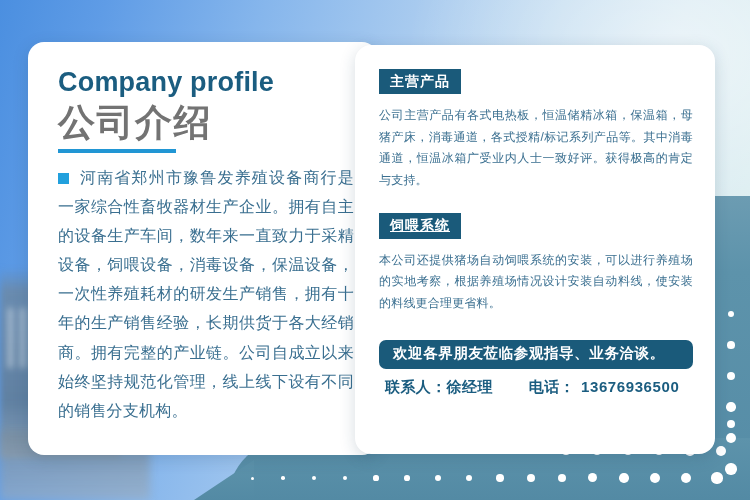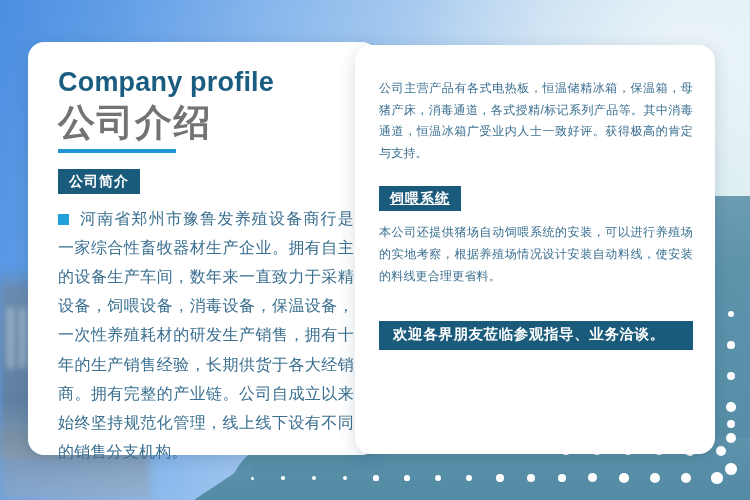--- a/index.html
+++ b/index.html
@@ -196,29 +196,30 @@
     line-height: 1.8;
     color: #3a6f90;
     letter-spacing: .2px;
     text-align: justify;
     text-justify: inter-ideograph;
   }
   .badge-r { margin-top: 2px; }
   .badge-r2 { margin-top: 22px; text-decoration: underline; }
 
   .welcome-bar {
-    margin-top: 34px;
+    margin-top: 26px;
     background: #1a5a7a;
     color: #ffffff;
     font-size: 14.5px;
     font-weight: 700;
     letter-spacing: .6px;
     padding: 5px 8px 6px 14px;
     line-height: 1.2;
     white-space: nowrap;
+    border-radius: 7px;
   }
   .contact-row {
     margin-top: 9px;
     display: flex;
     align-items: baseline;
     padding-left: 6px;
     color: #1b5d80;
     font-weight: 700;
     font-size: 15px;
     letter-spacing: .4px;
@@ -285,39 +286,46 @@
     </div>
 
   <div class="card card-left">
 
     <div class="title-en">Company profile</div>
 
     <div class="title-cn">公司介绍</div>
 
     <div class="title-rule"></div>
 
-    <div class="badge badge-left">公司简介</div>
 
     <div class="para">
       <span class="bullet"></span><span>河南省郑州市豫鲁发养殖设备商行是一家综合性畜牧器材生产企业。拥有自主的设备生产车间，数年来一直致力于采精设备，饲喂设备，消毒设备，保温设备，一次性养殖耗材的研发生产销售，拥有十年的生产销售经验，长期供货于各大经销商。拥有完整的产业链。公司自成立以来始终坚持规范化管理，线上线下设有不同的销售分支机构。</span>
     </div>
 
   </div>
 
   <div class="card card-right">
 
+    <div class="badge badge-r">主营产品</div>
 
     <div class="para-r">
       <span class="bullet"></span><span>公司主营产品有各式电热板，恒温储精冰箱，保温箱，母猪产床，消毒通道，各式授精/标记系列产品等。其中消毒通道，恒温冰箱广受业内人士一致好评。获得极高的肯定与支持。</span>
     </div>
 
     <div class="badge badge-r2">饲喂系统</div>
 
     <div class="para-r">
       <span class="bullet"></span><span>本公司还提供猪场自动饲喂系统的安装，可以进行养殖场的实地考察，根据养殖场情况设计安装自动料线，使安装的料线更合理更省料。</span>
     </div>
 
     <div class="welcome-bar">欢迎各界朋友莅临参观指导、业务洽谈。</div>
 
+    <div class="contact-row">
+      <span>联系人：</span>
+        <span>徐经理</span>
+      <span class="contact-gap"></span>
+      <span>电话：</span>
+        <span class="contact-phone-num">13676936500</span>
+    </div>
 
   </div>
 
 </div>
 
 </body></html>

